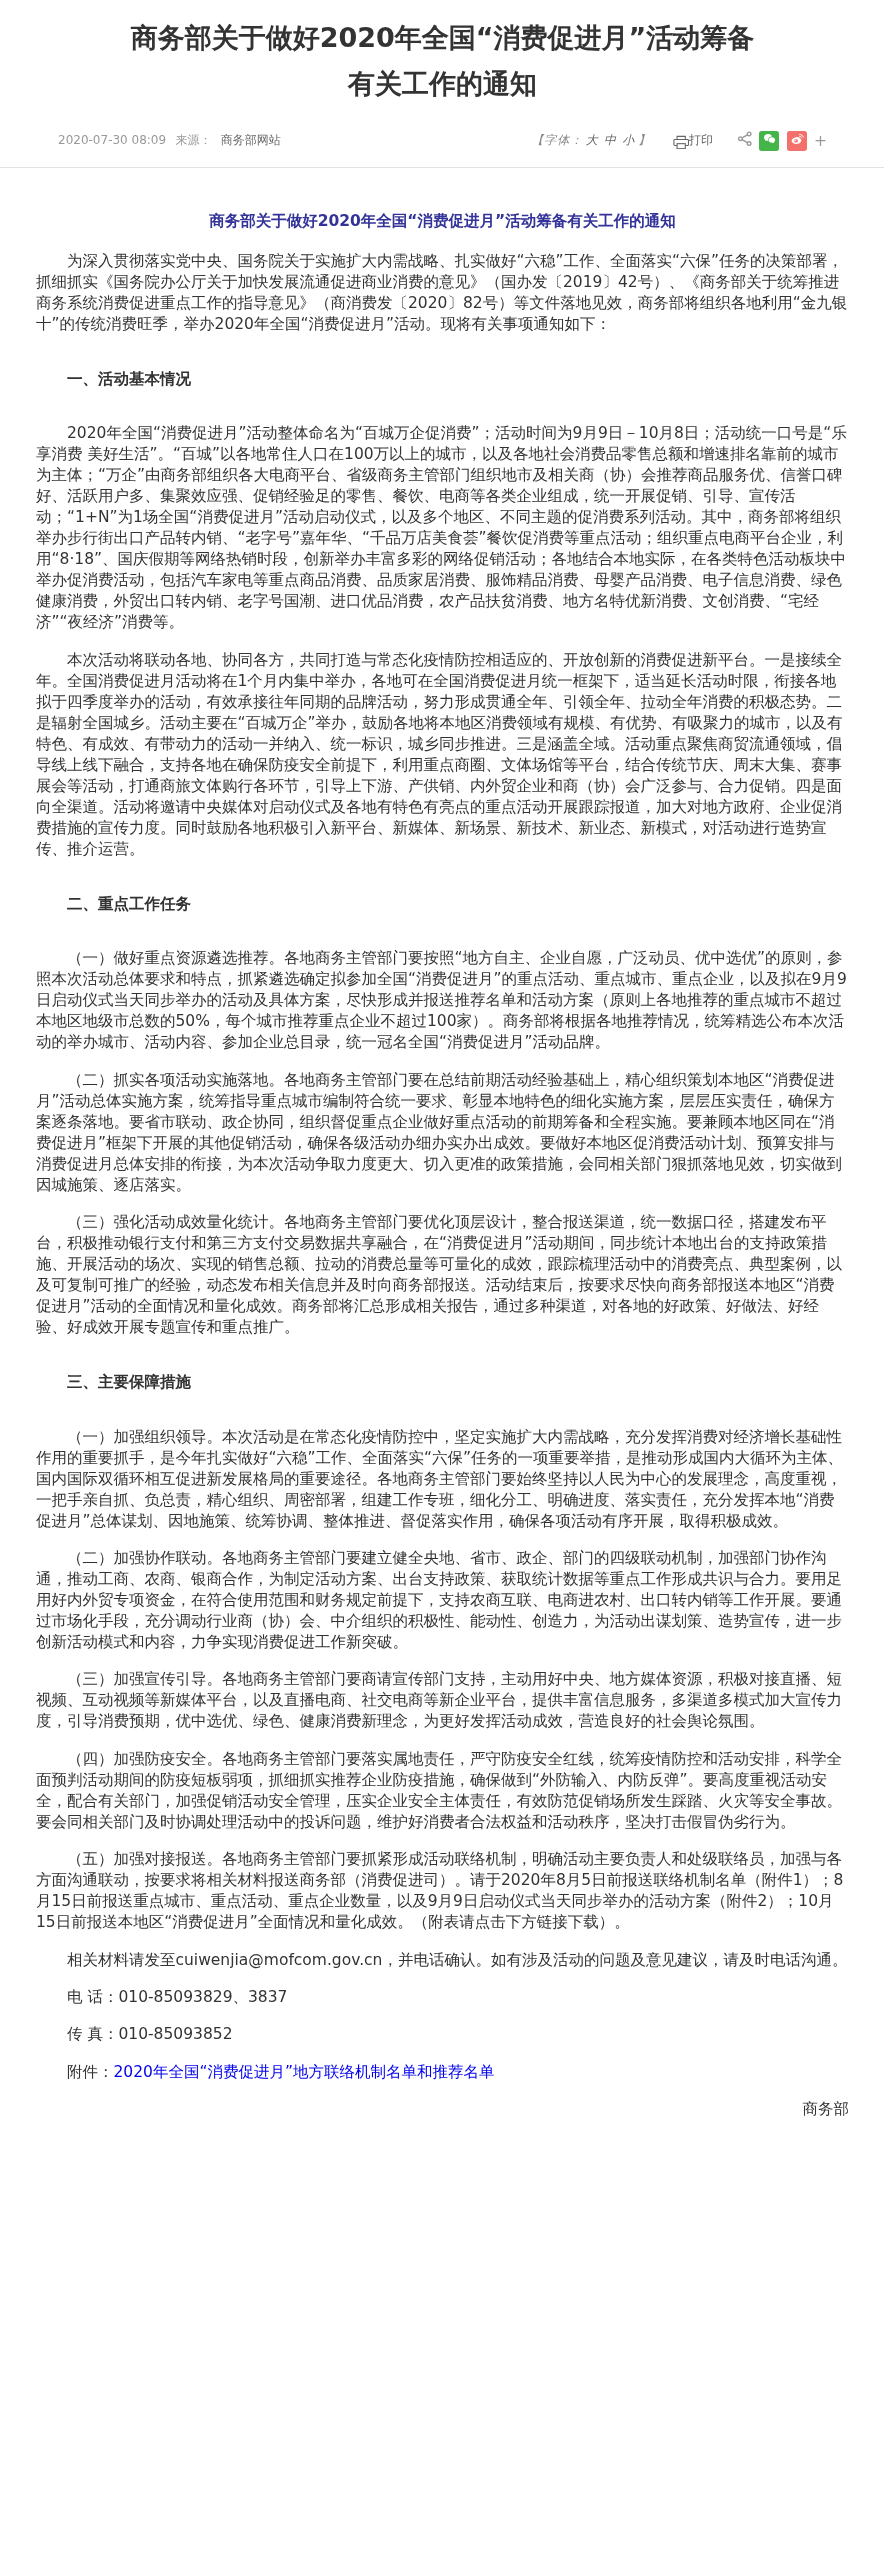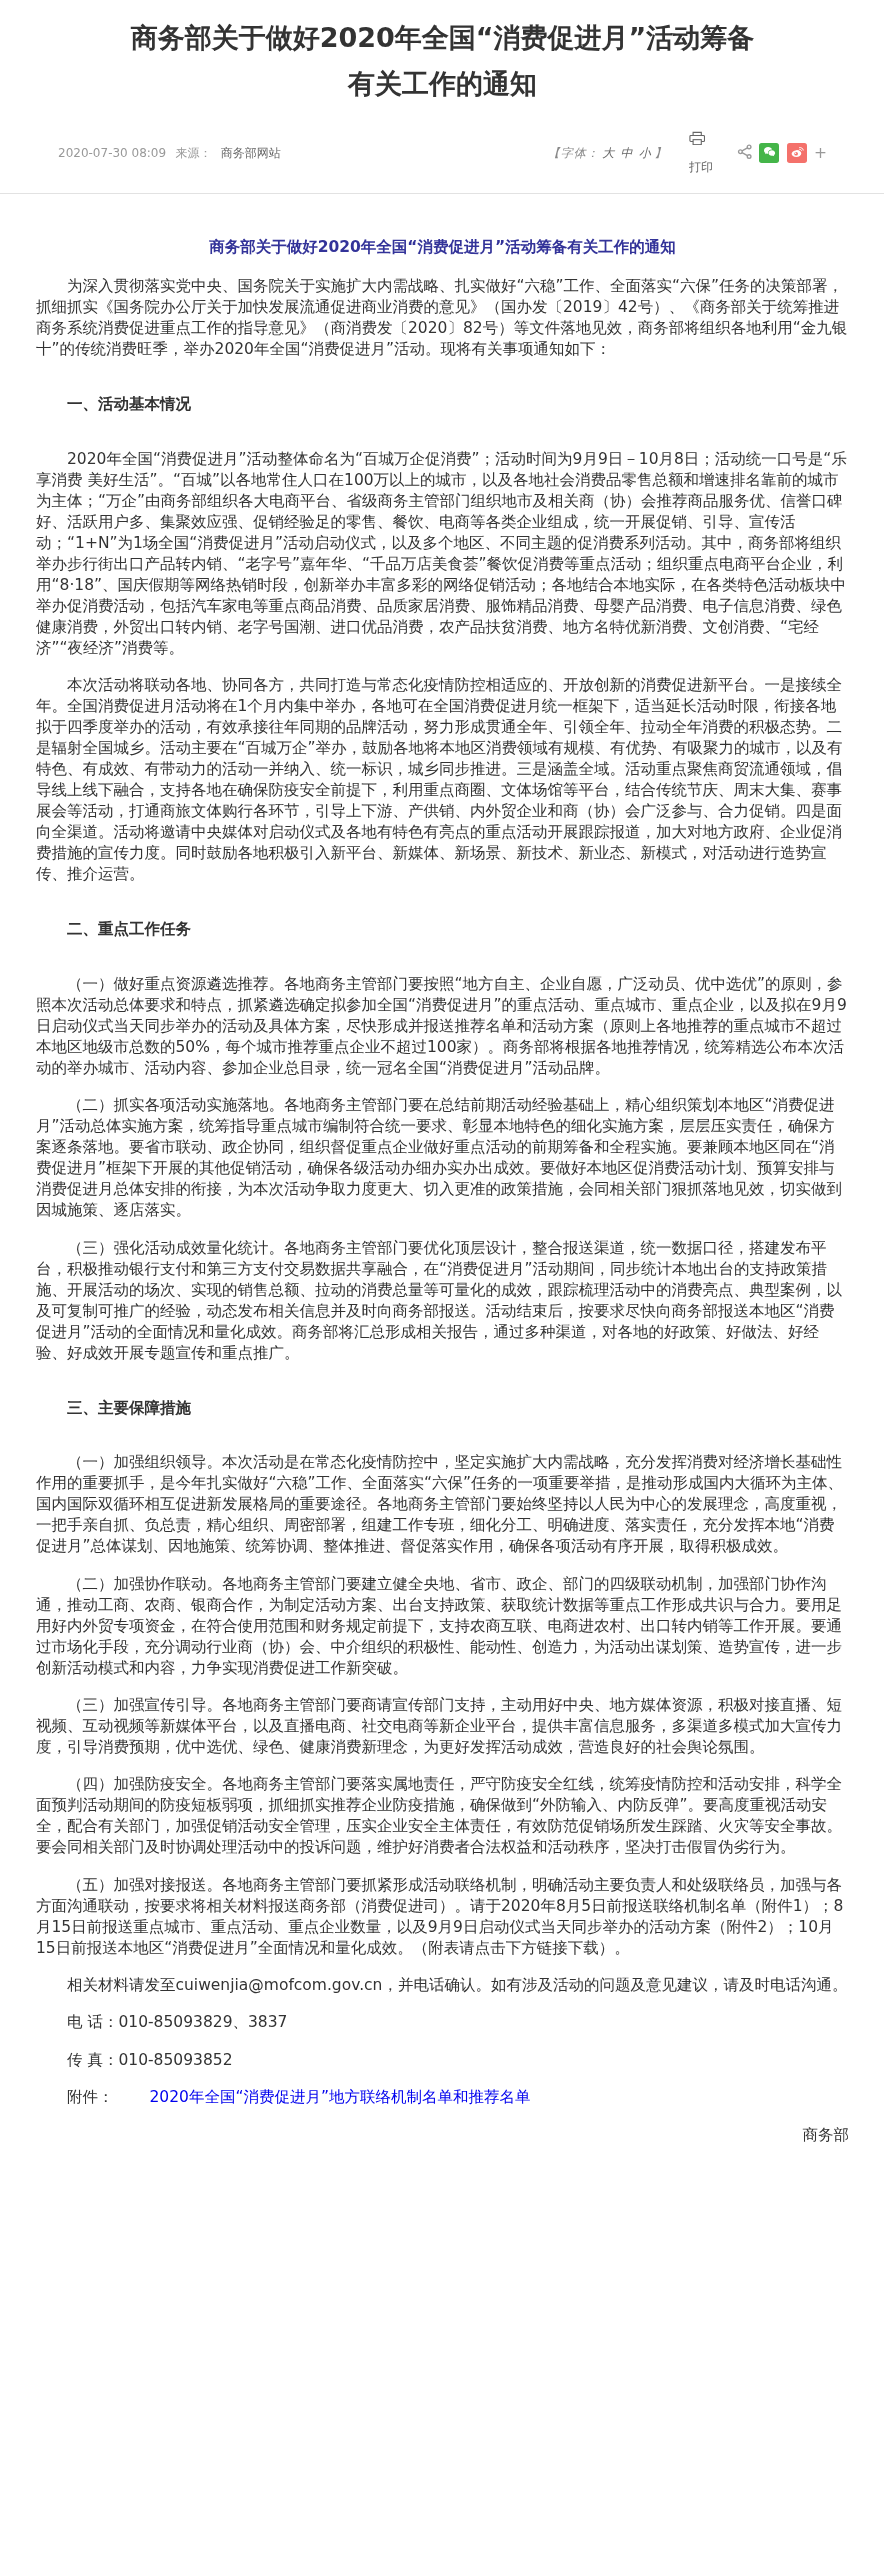--- a/index.html
+++ b/index.html
@@ -17,42 +17,42 @@
   }
   .meta-row{
     display:flex;justify-content:space-between;align-items:center;
     padding:24px 58px 0 58px;font-size:12px;color:#999;
   }
   .meta-left span{margin-right:5.5px;}
   .meta-left .src-val{color:#666;}
   .meta-right{display:flex;align-items:center;gap:9px;color:#888;}
   .font-ctl{color:#888;letter-spacing:0.9px;font-style:italic;}
   .font-ctl a{color:#666;text-decoration:none;margin:0 2.7px;cursor:pointer;}
-  .print-btn{display:inline-flex;align-items:flex-start;gap:14px;color:#666;cursor:pointer;margin-left:12.8px;flex-direction:column;}
+  .print-btn{display:inline-flex;align-items:flex-end;gap:0;color:#666;cursor:pointer;margin-left:12.8px;}
   .share-grp{display:inline-flex;align-items:center;gap:7.3px;margin-left:14.6px;}
   .icon-btn{display:inline-flex;align-items:center;justify-content:center;cursor:pointer;}
   .tile{width:20px;height:20px;border-radius:2.7px;display:inline-flex;align-items:center;justify-content:center;}
   .tile.wechat{background:#44b549;}
   .tile.weibo{background:#f4716b;}
   .plus{font-size:15.5px;color:#999;cursor:pointer;line-height:20px;}
   
   .content{padding:0 36px 24px 36px;}
   .art-heading{
     margin:40px 0 9px 0;text-align:center;
     font-size:15.5px;font-weight:bold;color:#333399;line-height:26.5px;
   }
   .content p{
     margin:16.4px 0;font-size:15.5px;line-height:21px;
     text-indent:2em;color:#333;
   }
   .sec-h{
     margin:31px 0;font-size:15.5px;line-height:26.5px;font-weight:bold;
     text-indent:2em;color:#333;
   }
-  .attach a{color:#0000EE;text-decoration:none;cursor:pointer;margin-left:36px;}
+  .attach a{color:#0000EE;text-decoration:none;cursor:pointer;}
   .sig{text-align:right;text-indent:0 !important;margin:16.4px 0 !important;}
 </style>
 </head>
 <body>
 
 <div>
 
   <header class="hd">
     <h1 class="doc-title">商务部关于做好2020年全国“消费促进月”活动筹备有关工作的通知</h1>
 

